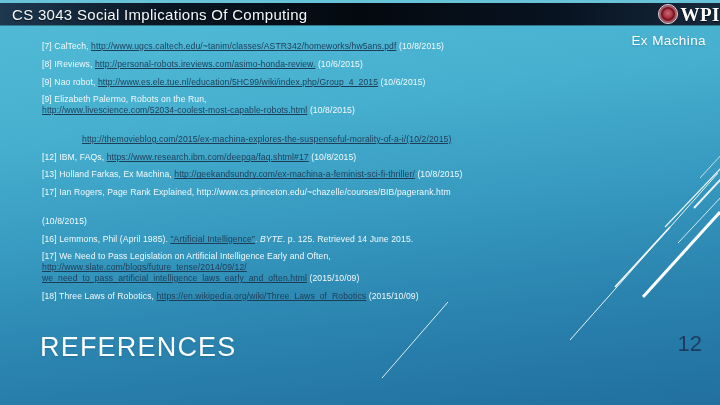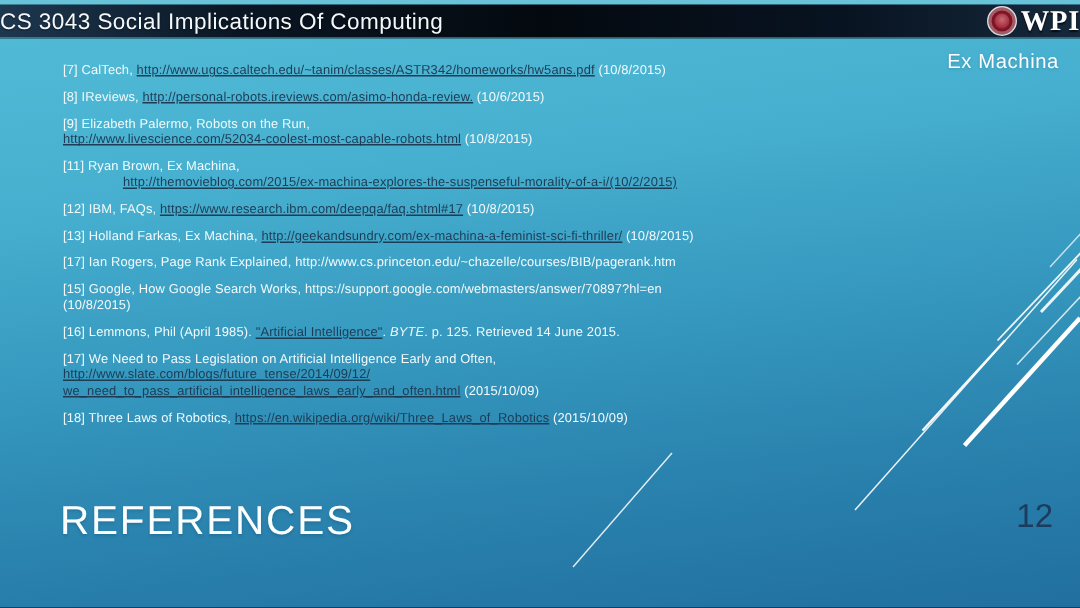--- a/index.html
+++ b/index.html
@@ -17,21 +17,21 @@
   }
   
   .header-bar{
     position:absolute;top:3px;left:0;width:720px;height:22px;
     background:linear-gradient(90deg,#1e3850 0%,#0a1624 22%,#04090f 50%,#081321 78%,#16293c 100%);
     display:flex;align-items:center;justify-content:space-between;
     box-shadow:0 1px 0 rgba(0,0,0,.35);
   }
   .header-title{
     color:#f5f8fa;font-size:15px;letter-spacing:.3px;
-    padding-left:0;white-space:nowrap;
+    padding-left:12px;white-space:nowrap;
     text-shadow:0 1px 1px rgba(0,0,0,.6);
   }
   .logo{
     display:flex;align-items:center;gap:3px;padding-right:0;
   }
   .logo-seal{
     width:18px;height:18px;border-radius:50%;
     background:radial-gradient(circle at 50% 45%, #c66a74 0%, #a42a3b 40%, #8d1f30 100%);
     border:1px solid #d9dde3;
     box-shadow:inset 0 0 0 2px rgba(255,255,255,.30), inset 0 0 0 4px rgba(120,20,35,.9);
@@ -94,26 +94,27 @@
     <line x1="665" y1="227" x2="721" y2="168" stroke="#ffffff" stroke-width="1.2" opacity="0.9"></line>
     <line x1="678" y1="243" x2="722" y2="196" stroke="#ffffff" stroke-width="1" opacity="0.8"></line>
     <line x1="694" y1="208" x2="722" y2="178" stroke="#ffffff" stroke-width="2" opacity="0.9"></line>
     <line x1="700" y1="178" x2="722" y2="154" stroke="#ffffff" stroke-width="1" opacity="0.7"></line>
     <line x1="382" y1="378" x2="448" y2="302" stroke="#ffffff" stroke-width="1" opacity="0.85"></line>
   </svg>
 
   <div class="refs">
       <p><span>[7] CalTech, </span><a style="color: rgb(29, 60, 85);">http://www.ugcs.caltech.edu/~tanim/classes/ASTR342/homeworks/hw5ans.pdf</a><span> (10/8/2015)</span></p>
       <p><span>[8] IReviews,  </span><a style="color: rgb(29, 60, 85);">http://personal-robots.ireviews.com/asimo-honda-review.</a><span> (10/6/2015)</span></p>
+      <p><span>[9] Nao robot, </span><a style="color: rgb(29, 60, 85);">http://www.es.ele.tue.nl/education/5HC99/wiki/index.php/Group_4_2015</a><span> (10/6/2015)</span></p>
       <p><span>[9]  Elizabeth Palermo, Robots on the Run,</span><br><a style="color: rgb(29, 60, 85);">http://www.livescience.com/52034-coolest-most-capable-robots.html</a><span> (10/8/2015)</span></p>
-      <p><span>[11] Ryan Brown, Ex Machina,</span><br><a style="color: rgb(29, 60, 85); padding-left: 40px;">http://themovieblog.com/2015/ex-machina-explores-the-suspenseful-morality-of-a-i/(10/2/2015)</a></p>
+      <p><br><a style="color: rgb(29, 60, 85); padding-left: 40px;">http://themovieblog.com/2015/ex-machina-explores-the-suspenseful-morality-of-a-i/(10/2/2015)</a></p>
       <p><span>[12] IBM, FAQs, </span><a style="color: rgb(29, 60, 85);">https://www.research.ibm.com/deepqa/faq.shtml#17</a><span> (10/8/2015)</span></p>
       <p><span>[13] Holland Farkas, Ex Machina, </span><a style="color: rgb(29, 60, 85);">http://geekandsundry.com/ex-machina-a-feminist-sci-fi-thriller/</a><span> (10/8/2015)</span></p>
       <p><span>[17] Ian Rogers, Page Rank Explained, http://www.cs.princeton.edu/~chazelle/courses/BIB/pagerank.htm</span></p>
-      <p><span>[15] Google, How Google Search Works,  https://support.google.com/webmasters/answer/70897?hl=en</span><br><span>(10/8/2015)</span></p>
+      <p><br><span>(10/8/2015)</span></p>
       <p><span>[16] Lemmons, Phil (April 1985). </span><a style="color: rgb(29, 60, 85);">"Artificial Intelligence"</a><span>. </span><span class="it">BYTE</span><span>. p. 125. Retrieved 14 June 2015.</span></p>
       <p><span>[17] We Need to Pass Legislation on Artificial Intelligence Early and Often,</span><br><a style="color: rgb(29, 60, 85);">http://www.slate.com/blogs/future_tense/2014/09/12/</a><br><a style="color: rgb(29, 60, 85);">we_need_to_pass_artificial_intelligence_laws_early_and_often.html</a><span> (2015/10/09)</span></p>
       <p><span>[18] Three Laws of Robotics, </span><a style="color: rgb(29, 60, 85);">https://en.wikipedia.org/wiki/Three_Laws_of_Robotics</a><span> (2015/10/09)</span></p>
     </div>
 
   <div class="footer-title">REFERENCES</div>
   <div class="page-number">12</div>
 
 </div>
 

